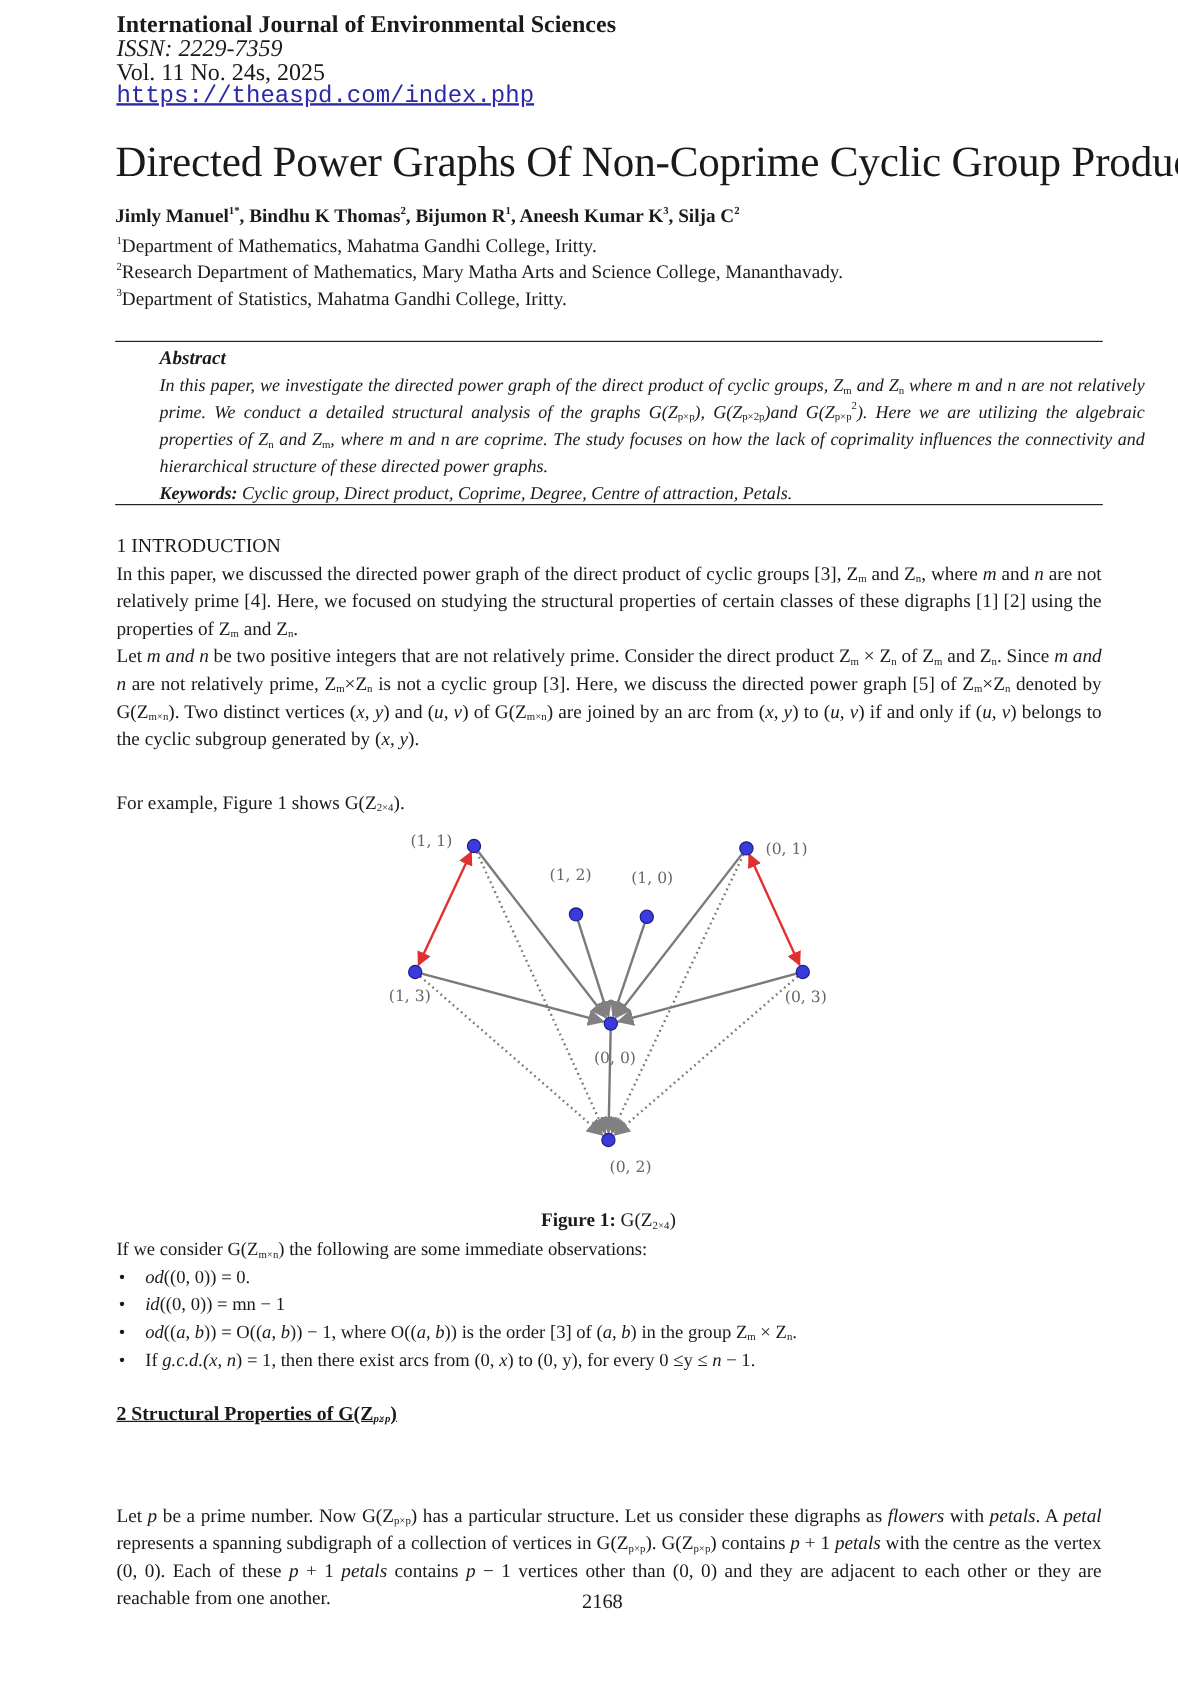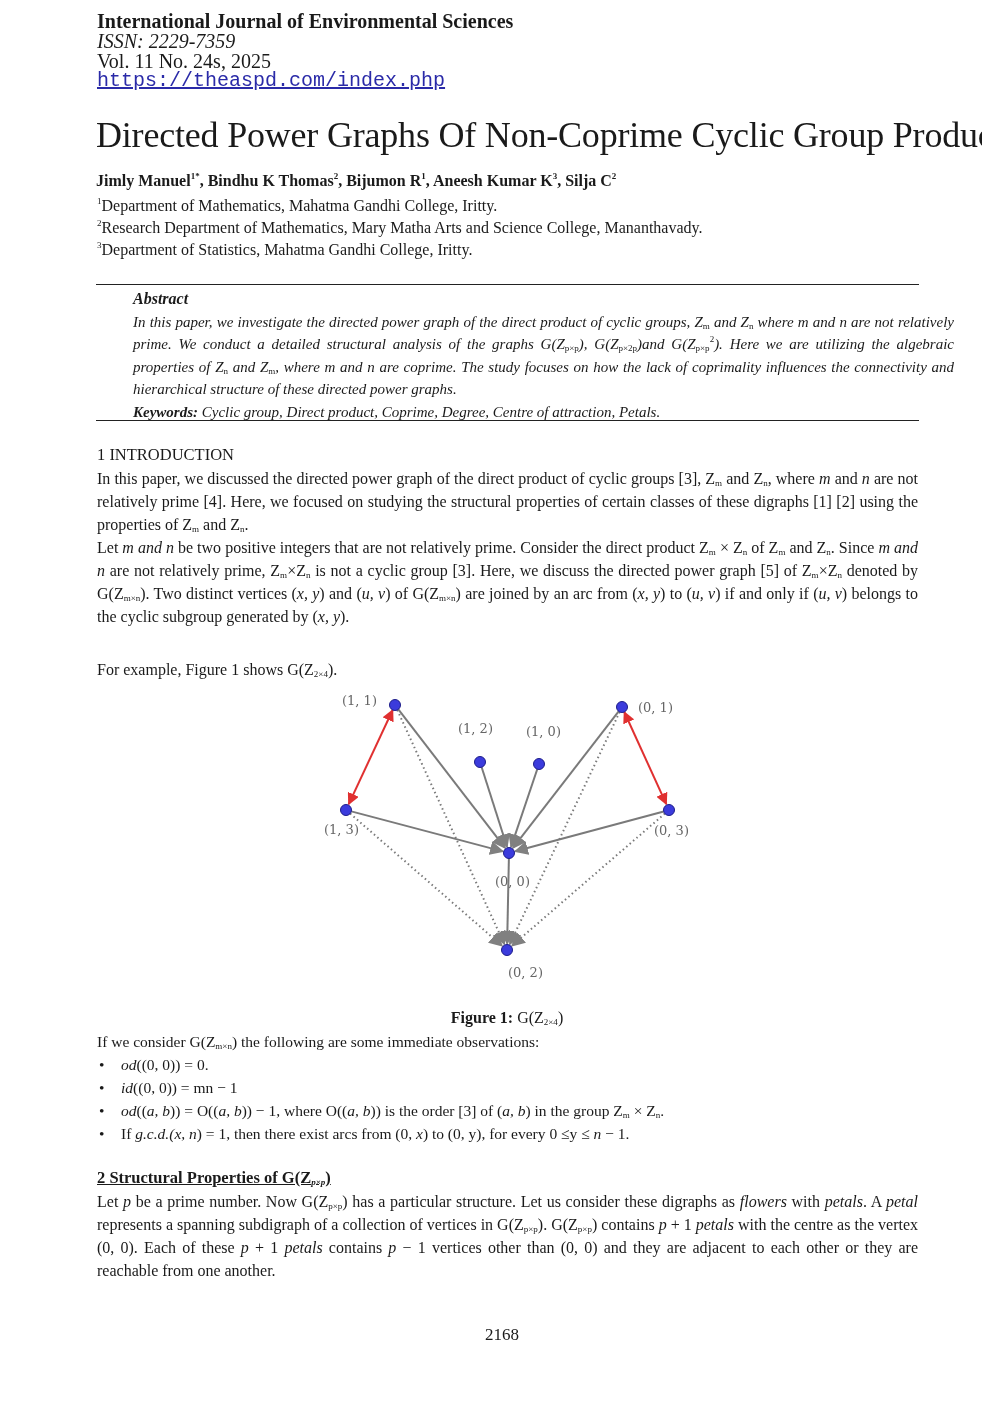--- a/index.html
+++ b/index.html
@@ -113,17 +113,17 @@
 
 <div class="abs bullets" style="top:1030px; left:97px;"><span>If we consider G(Z</span><sub>m×n</sub><span>)  the following are some immediate observations:</span></div>
 <div class="abs bullets">
   <div class="row"><span class="dot">•</span><span class="i">od</span><span>((0, 0)) = 0.</span></div>
   <div class="row"><span class="dot">•</span><span class="i">id</span><span>((0, 0)) = mn − 1</span></div>
   <div class="row"><span class="dot">•</span><span class="i">od</span><span>((</span><span class="i">a, b</span><span>)) = O((</span><span class="i">a, b</span><span>)) − 1, where O((</span><span class="i">a, b</span><span>)) is the order [3] of (</span><span class="i">a, b</span><span>) in the group Z</span><sub>m</sub><span> × Z</span><sub>n</sub><span>.</span></div>
   <div class="row"><span class="dot">•</span><span>If </span><span class="i">g.c.d.(</span><span class="i">x, n</span><span>) = 1, then there exist arcs from (0, </span><span class="i">x</span><span>) to (0, y), for every 0 ≤y ≤ </span><span class="i">n</span><span> − 1.</span></div>
 </div>
 
 <div class="abs sec" style="top:1168px; font-weight:bold;text-decoration:underline;"><span>2   Structural Properties of G(Z</span><sub class="i">p×p</sub><span>)</span></div>
-<div class="abs body" style="top:1190px;">
+<div class="abs body" style="top:1252px;">
   <p><span>Let </span><span class="i">p</span><span> be a prime number. Now G(Z</span><sub>p×p</sub><span>) has a particular structure. Let us consider these digraphs as </span><span class="i">flowers</span><span> with </span><span class="i">petals</span><span>. A </span><span class="i">petal</span><span> represents a spanning subdigraph of a collection of vertices in G(Z</span><sub>p×p</sub><span>).  G(Z</span><sub>p×p</sub><span>) contains </span><span class="i">p</span><span> + 1 </span><span class="i">petals</span><span> with the centre as the vertex (0, 0). Each of these </span><span class="i">p</span><span> + 1 </span><span class="i">petals</span><span> contains </span><span class="i">p</span><span> − 1 vertices other than (0, 0) and they are adjacent to each other or they are reachable from one another.</span></p>
 </div>
 
 <div class="abs pagenum">2168</div>
 
 </body></html>

